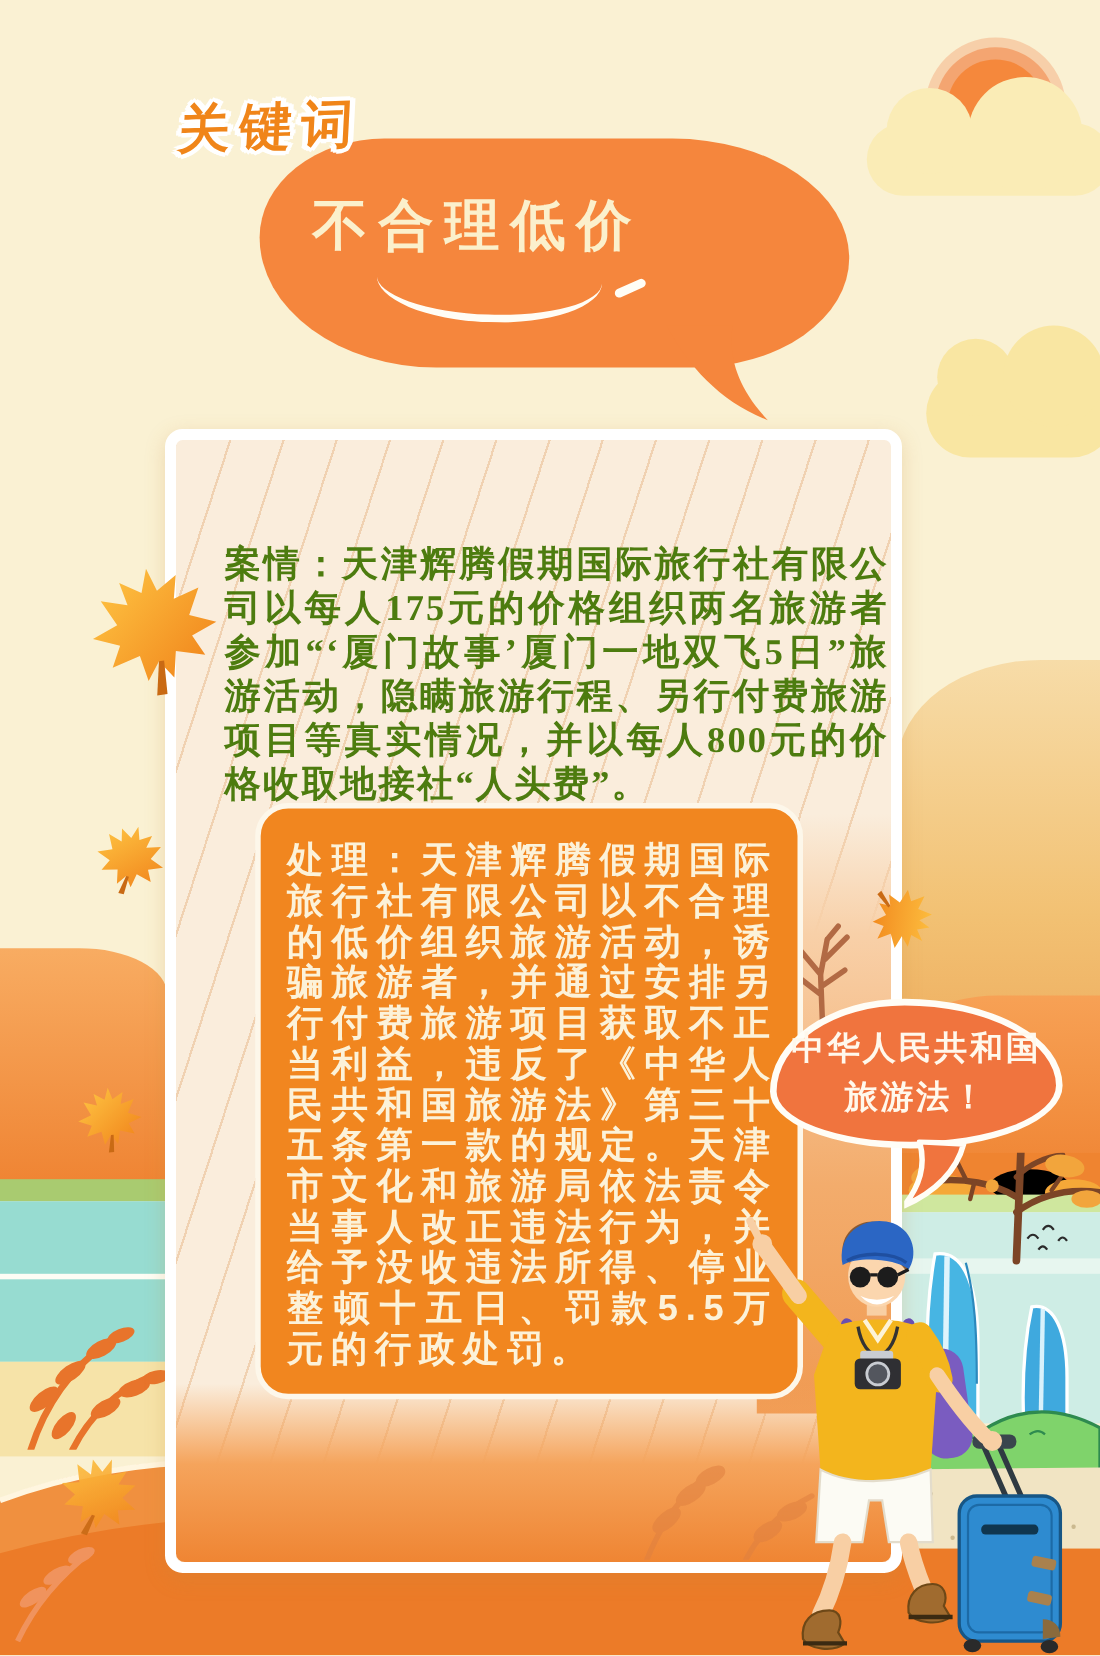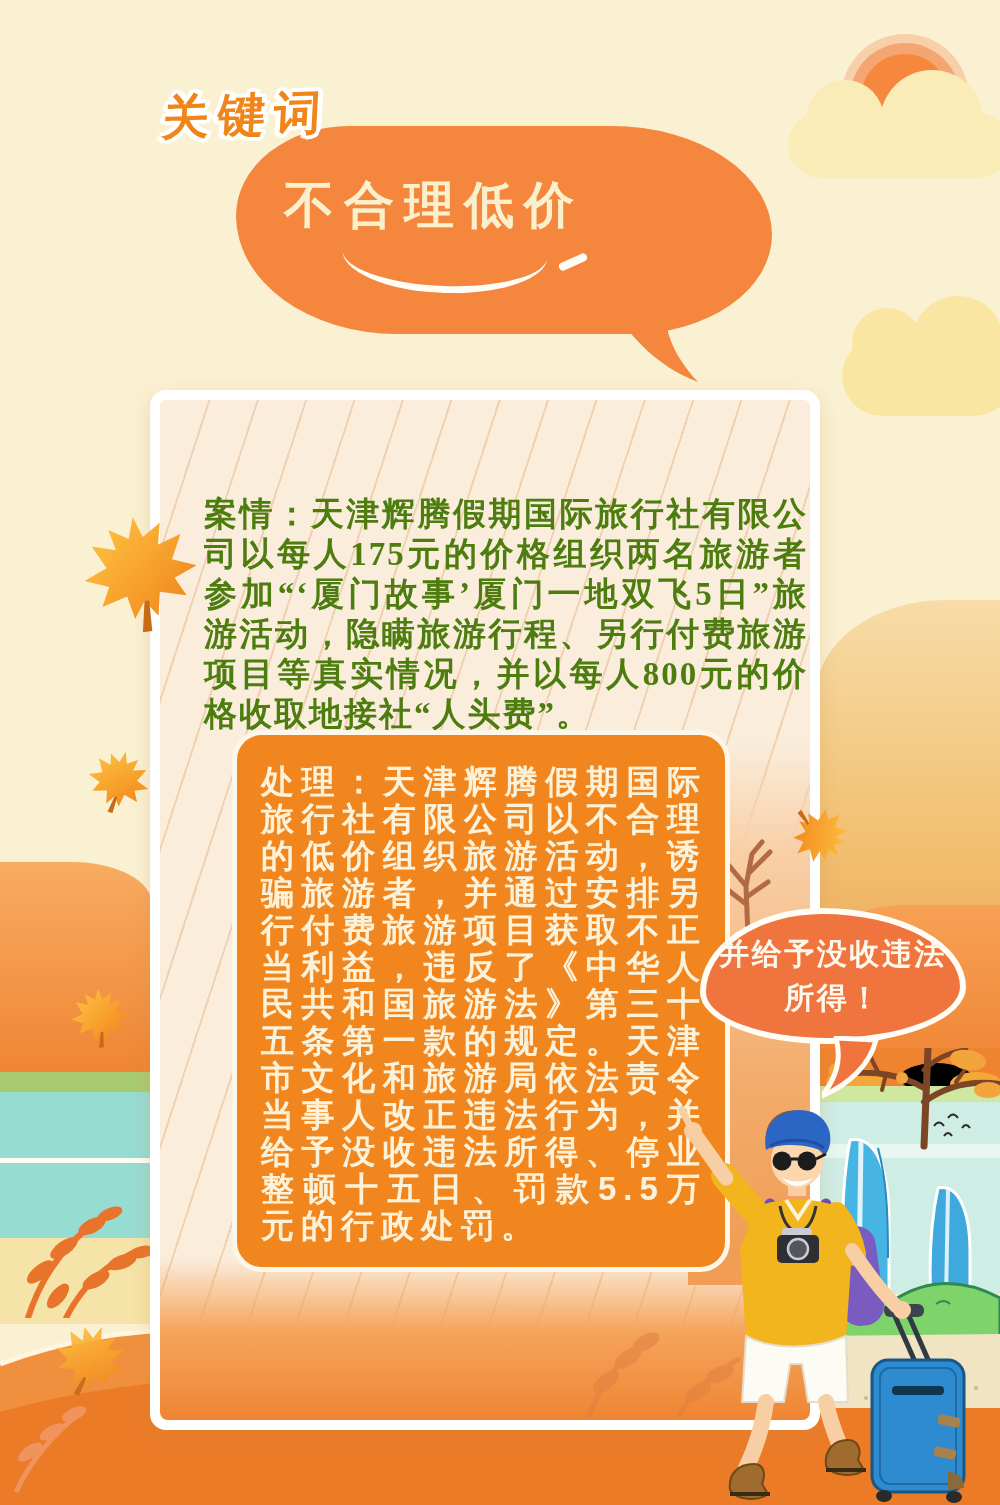--- a/index.html
+++ b/index.html
@@ -240,21 +240,21 @@
       <use href="#mapleLeaf"></use>
     </svg>
   <svg class="leaf leaf-4" viewBox="0 0 100 105">
       <use href="#mapleLeaf"></use>
     </svg>
   <svg class="leaf leaf-5" viewBox="0 0 100 105">
       <use href="#mapleLeaf"></use>
     </svg>
 
   <div class="quote-bubble">
-    <div class="quote-bubble-text">并给予没收违法所得！</div>
+    <div class="quote-bubble-text">中华人民共和国旅游法！</div>
   </div>
   <svg class="quote-tail" viewBox="0 0 70 64">
     <path d="M14 2 C20 24 14 42 0 60 C28 48 48 28 54 4 Z" fill="#F0743E" stroke="#FFFDF6" stroke-width="5" stroke-linejoin="round"></path>
   </svg>
 
   <svg class="traveler" viewBox="0 0 292 407">
 
     <g>
       <path d="M240 266 L218 216 M254 266 L232 216" stroke="#2F3A42" stroke-width="5" fill="none"></path>
       <rect x="208" y="206" width="40" height="13" rx="6" fill="#3A454D"></rect>

